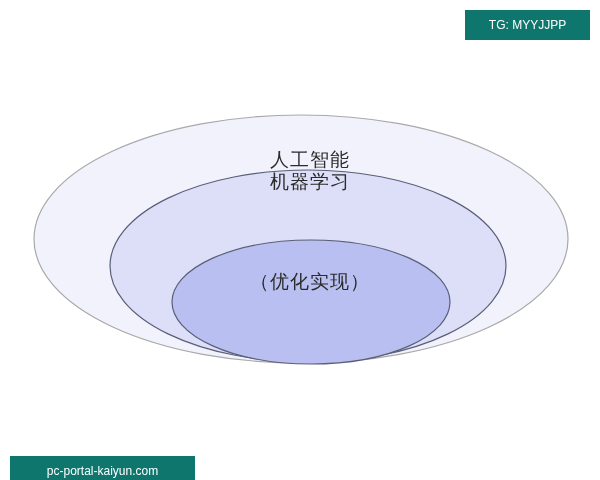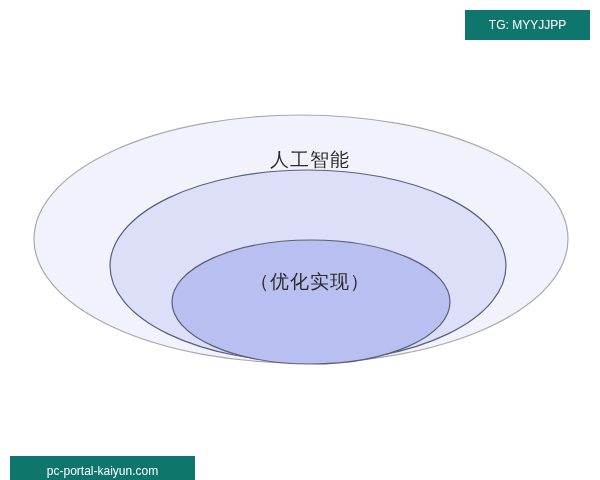--- a/index.html
+++ b/index.html
@@ -16,20 +16,21 @@
   <ellipse cx="301" cy="239" rx="267" ry="124" fill="#f1f2fc" stroke="#a9a9a9" stroke-width="1.2"></ellipse>
   <ellipse cx="308" cy="266" rx="198" ry="96" fill="#dcdff7" stroke="#5a5f78" stroke-width="1.2"></ellipse>
   <ellipse cx="311" cy="302" rx="139" ry="62" fill="#b9bff0" stroke="#5a5f78" stroke-width="1.2"></ellipse>
 </svg>
 
 <div class="label" style="left:200px; top:110px; width:220px;margin-top:36px;">
   <div>人工智能</div>
 </div>
 
 <div class="label" style="left:200px; top:168px; width:220px;">
+  <div>机器学习</div>
 </div>
 
 <div class="label" style="left:200px; top:268px; width:220px;">
   <div>（优化实现）</div>
 </div>
 
 <div class="wm" style="left:465px; top:10px; width:125px; height:30px; line-height:30px; text-align:center;">TG: MYYJJPP</div>
 
 <div class="wm" style="left:10px; top:440px; width:185px; height:30px; line-height:30px; text-align:center;margin-top:16px;">pc-portal-kaiyun.com</div>
 

